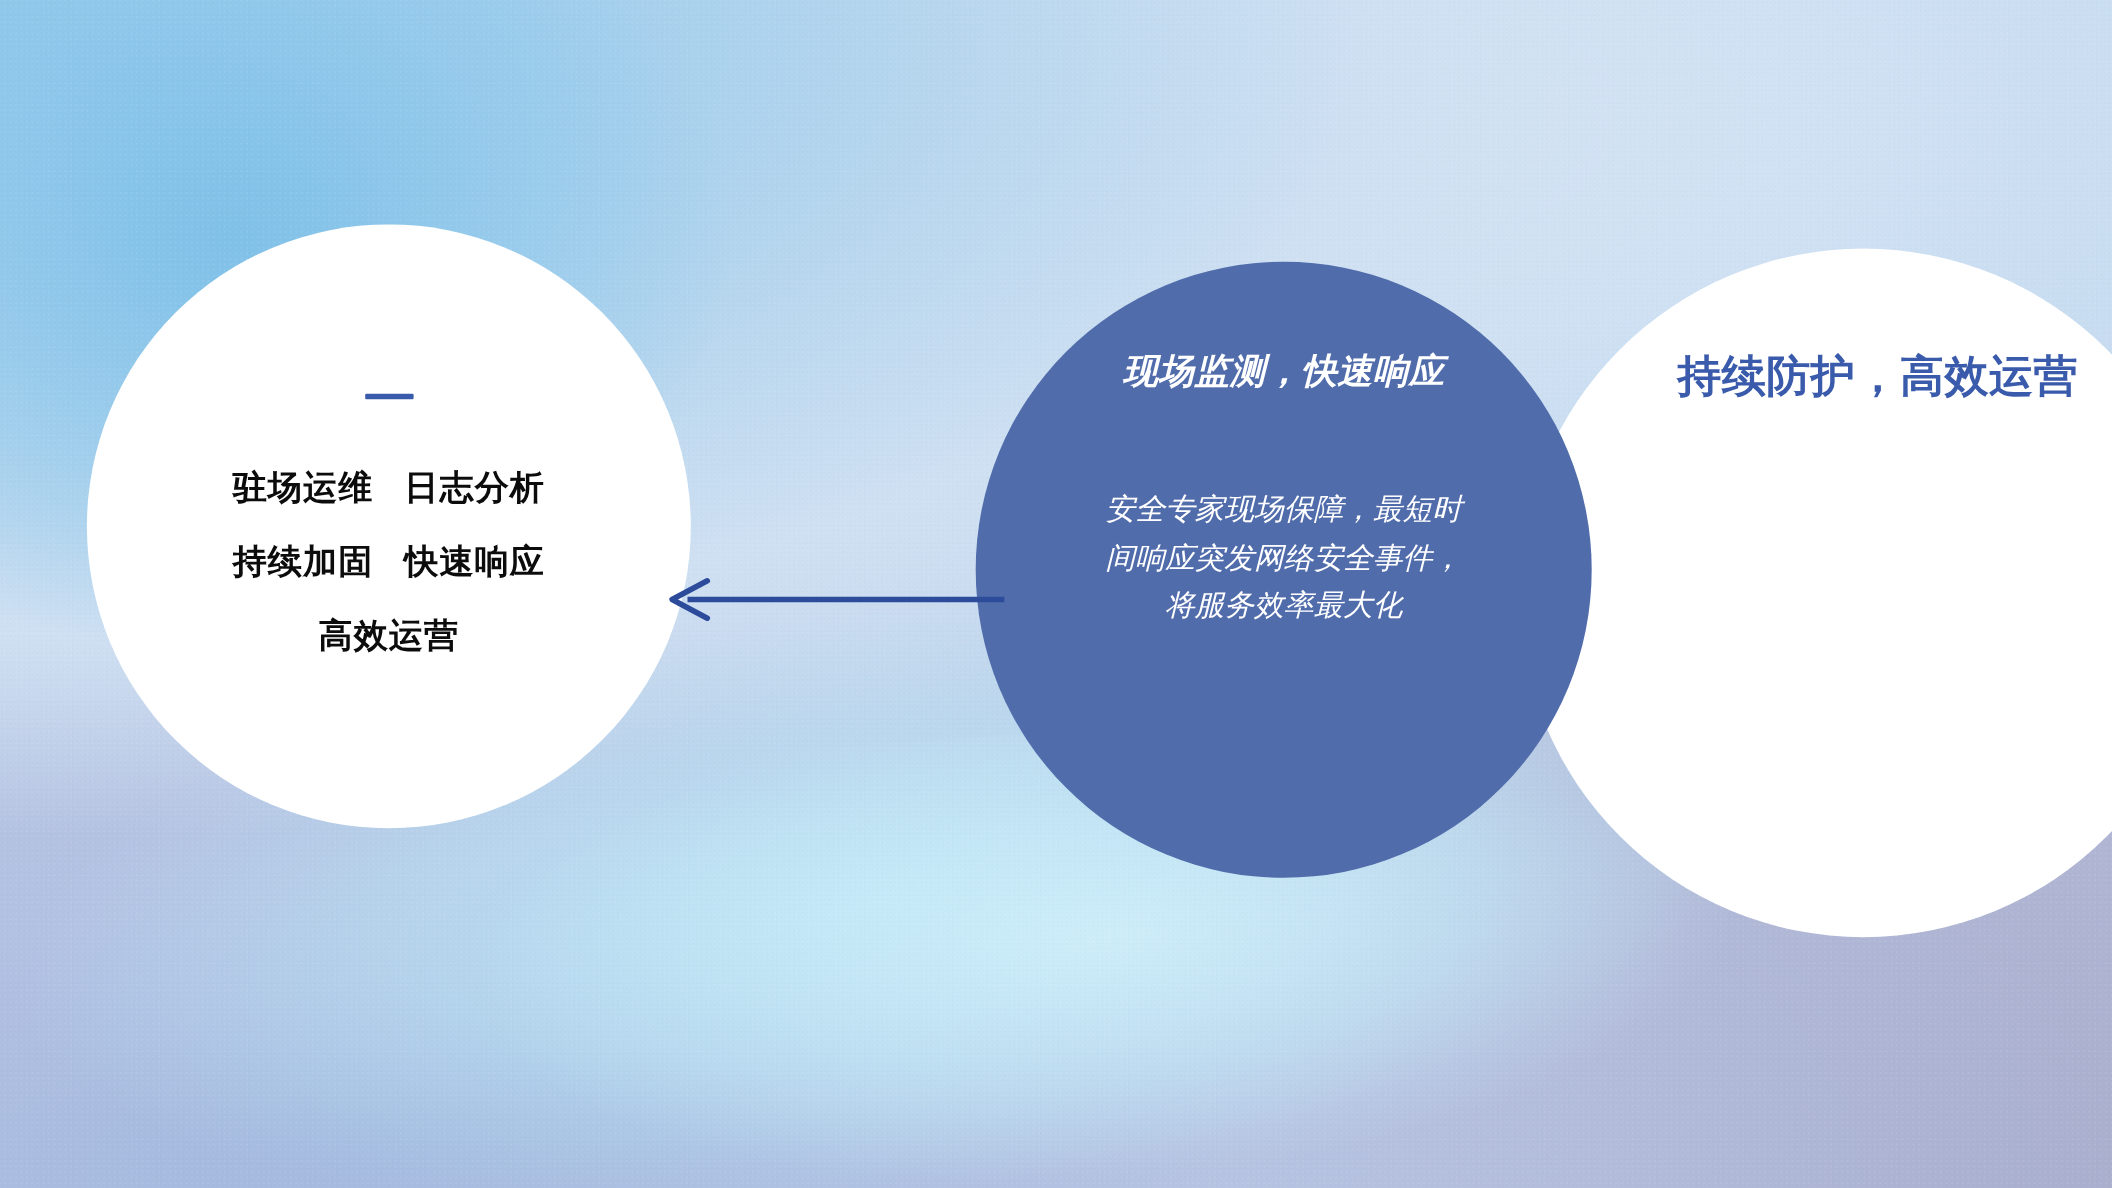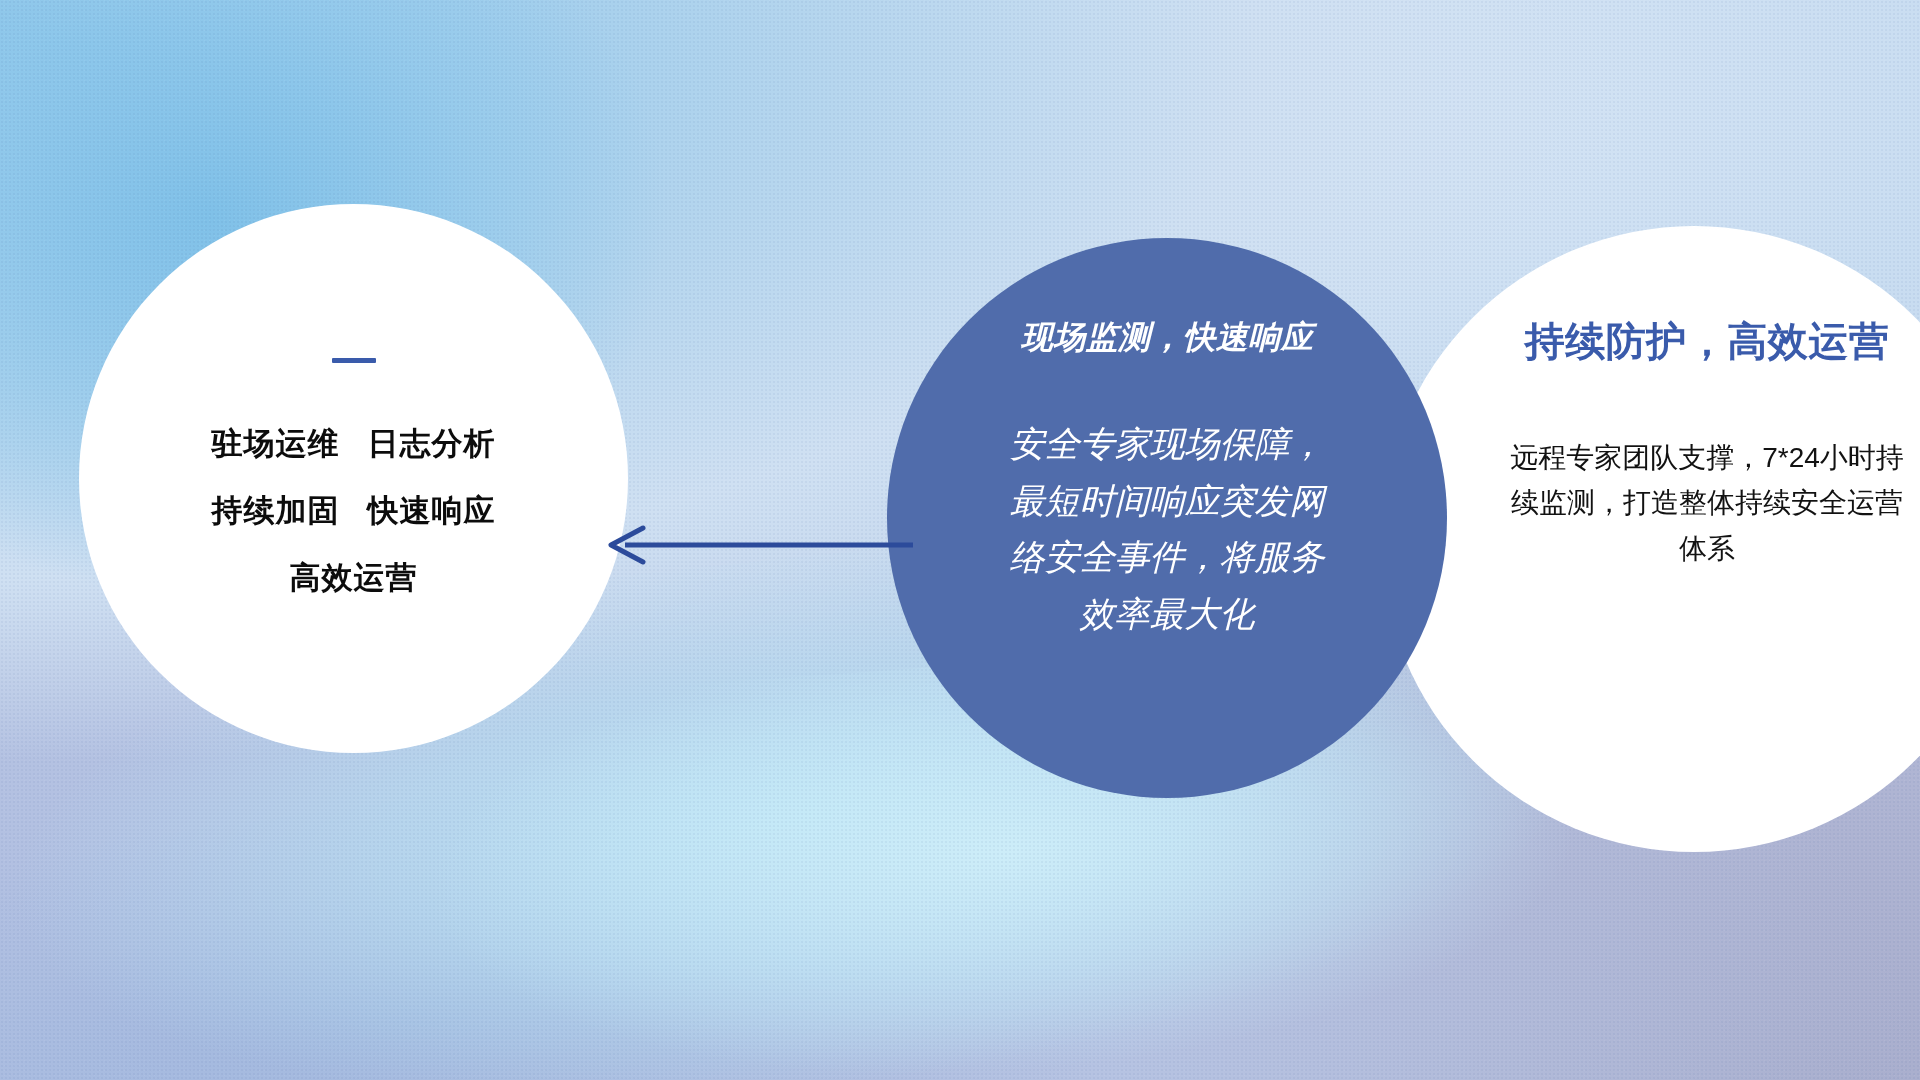--- a/index.html
+++ b/index.html
@@ -95,21 +95,21 @@
     position:absolute; inset:0;
     display:flex; flex-direction:column; align-items:center;
     padding:78px 66px 0 66px;
     font-style:italic;
   }
   .center-title {
     color:#ffffff; font-weight:bold; font-size:32px; white-space:nowrap;
     letter-spacing:.5px;
   }
   .center-body {
-    margin-top:56px; color:#ffffff; font-size:35px; line-height:1.62;
+    margin-top:82px; color:#ffffff; font-size:27px; line-height:1.62;
     text-align:center; width:330px;
   }
 
   
   .right-inner {
     position:absolute; inset:0;
     display:flex; flex-direction:column; align-items:center;
     padding:88px 70px 0 96px;
   }
   .right-title {
@@ -149,21 +149,20 @@
       <div class="left-line">
         <span>高效运营</span>
       </div>
     </div>
   </div>
 </div>
 
 <div class="circle" id="circle-right">
   <div class="right-inner">
     <div class="right-title">持续防护，高效运营</div>
-    <div class="right-body">远程专家团队支撑，7*24小时持续监测，打造整体持续安全运营体系</div>
   </div>
 </div>
 
 <div class="circle" id="circle-center">
   <div class="center-inner">
     <div class="center-title">现场监测，快速响应</div>
     <div class="center-body">安全专家现场保障，最短时间响应突发网络安全事件，将服务效率最大化</div>
   </div>
 </div>
 

